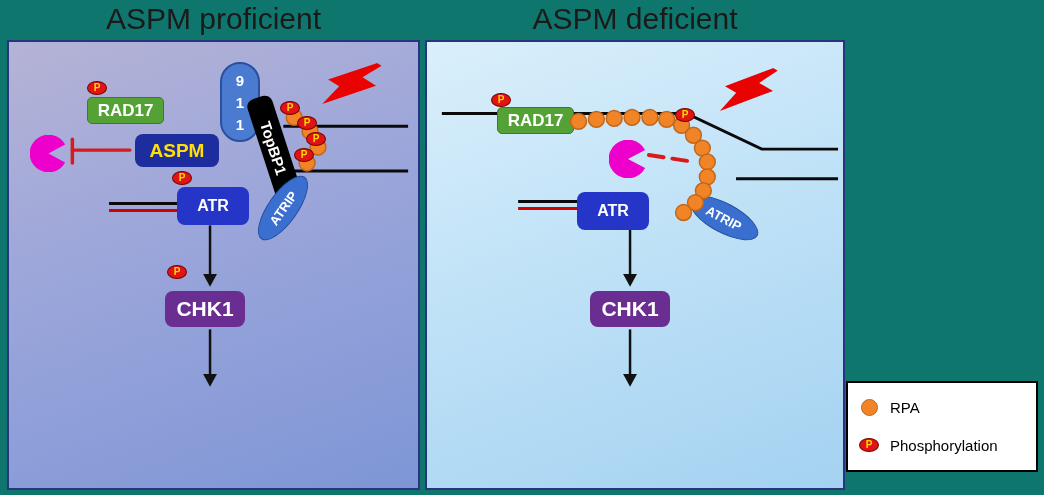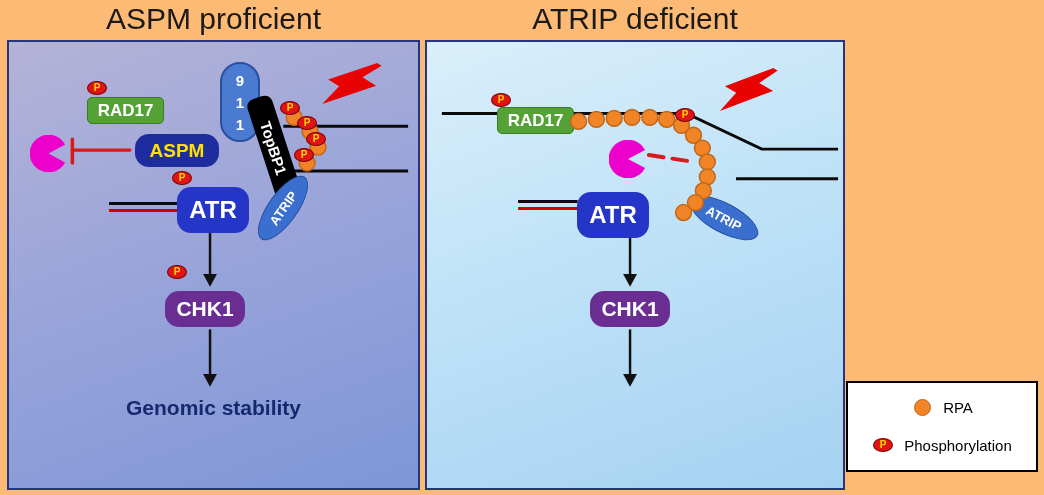--- a/index.html
+++ b/index.html
@@ -1,17 +1,17 @@
 <!DOCTYPE html>
 <html><head>
 <meta charset="utf-8">
 <style>
   * { margin:0; padding:0; box-sizing:border-box; }
   body { font-family:"Liberation Sans", sans-serif; background:#ffffff; }
-  .figure { position:relative; width:1044px; height:495px; background:#fdba74; overflow:hidden; }
+  .figure { position:relative; width:1044px; height:495px; background:#0f766e; overflow:hidden; }
 
   .panel-title { position:absolute; top:2px; text-align:center; font-size:30px; color:#1a1a1a; z-index:6; }
   .panel-title.left { left:7px; width:413px; }
   .panel-title.right { left:425px; width:420px; }
 
   .panel { position:absolute; top:40px; height:450px; border:2px solid #27357e; overflow:hidden; }
   .panel-left { left:7px; width:413px; background:linear-gradient(160deg,#b5b3d6 0%, #9aa5da 45%, #7e96d6 100%); }
   .panel-right { left:425px; width:420px; background:linear-gradient(160deg,#daeffb 0%, #c0e2f7 45%, #a4d2f1 100%); }
 
   svg.art { position:absolute; left:0; top:0; width:100%; height:100%; }
@@ -20,24 +20,24 @@
 
   .dna { stroke:#0a0a0a; stroke-width:3; fill:none; }
   .nascent { stroke:#d40000; stroke-width:3; }
   .arrow-line { stroke:#111; stroke-width:2.5; }
   .arrow-head { fill:#111; }
   .inhib { stroke:#d81a1a; stroke-width:3.5; stroke-linecap:round; }
   .rpa-dot-svg { fill:#f08427; stroke:#c2671a; stroke-width:1.5; }
   .resect { stroke:#d81a1a; stroke-width:4; stroke-dasharray:15 9; stroke-linecap:round; }
 
   .box { position:absolute; z-index:2; display:flex; align-items:center; justify-content:center;
-         font-weight:bold; color:#fff; border-radius:14px; }
+         font-weight:bold; color:#fff; border-radius:8px; }
   .rad17 { width:77px; height:27px; background:#54a135; font-size:17px; border-radius:5px; border:1px solid #3d7a24; }
   .aspm  { width:84px; height:33px; background:#1e2d9e; color:#ffe000; font-size:19px; }
-  .atr   { width:72px; height:46px; background:#2535c8; font-size:24px; }
+  .atr   { width:72px; height:38px; background:#2535c8; font-size:16px; }
   .chk1  { width:80px; height:36px; background:#6a2d91; font-size:21px; }
   .topbp1{ width:106px; height:26px; background:#000; font-size:15px; border-radius:8px; }
   .atrip { width:76px; height:30px; background:#3a6fd0; font-size:13px; border-radius:50%; border:1px solid #24509e; }
   .clamp { width:40px; height:80px; background:#4a7bd0; border:2px solid #2a4fa0; border-radius:20px;
            flex-direction:column; justify-content:space-around; padding:5px 0; font-size:15px; }
   .clamp span { line-height:1; }
 
   .p-badge { position:absolute; z-index:5; width:20px; height:14px; background:#e01414; border:1px solid #7a0000;
              border-radius:50%; color:#ffd900; font-size:10px; font-weight:bold;
              display:flex; align-items:center; justify-content:center; line-height:1; }
@@ -47,32 +47,32 @@
   .lightning { position:absolute; z-index:4; }
   .lightning.tilt-l { transform:rotate(32deg); }
   .lightning.tilt-r { transform:rotate(30deg); }
 
   .outcome { position:absolute; z-index:2; top:352px; left:0; width:100%; text-align:center;
              color:#16286e; font-weight:bold; font-size:21px; line-height:27px; }
 
   .legend { position:absolute; left:846px; top:381px; width:192px; height:91px; background:#fff;
             border:2px solid #000; display:flex; flex-direction:column; justify-content:space-around;
             padding:6px 10px; z-index:6; }
-  .legend-row { display:flex; align-items:center; gap:10px;justify-content:center; }
+  .legend-row { display:flex; align-items:center; gap:10px; }
   .legend-icon { width:22px; display:flex; align-items:center; justify-content:center; }
   .rpa-dot { width:17px; height:17px; border-radius:50%; background:#f08427; border:1px solid #c2671a; }
   .legend-label { font-size:15px; color:#000; }
 </style>
 </head>
 <body>
 
 <div class="figure">
 
   <div class="panel-title left">ASPM proficient</div>
-  <div class="panel-title right">ATRIP deficient</div>
+  <div class="panel-title right">ASPM deficient</div>
 
   <div class="panel panel-left">
 
     <svg class="art art-under" viewBox="0 0 413 450">
       <g>
         <line class="dna" x1="277" y1="85" x2="403" y2="85"></line>
         <line class="dna" x1="265" y1="130" x2="403" y2="130"></line>
         <line class="dna" x1="101" y1="163" x2="170" y2="163"></line>
         <line class="nascent" x1="101" y1="170" x2="170" y2="170"></line>
       </g>
@@ -129,21 +129,20 @@
         </svg>
     </div>
 
     <div class="lightning tilt-l" style="left:318px;top:10px">
       <svg viewBox="0 0 44 64" width="46" height="64">
           <polygon points="33,0 0,40 13,40 8,64 44,20 28,20 38,0" fill="#e80200"></polygon>
         </svg>
     </div>
 
     <div class="outcome">
-      <div>Genomic stability</div>
     </div>
   </div>
 
   <div class="panel panel-right">
 
     <svg class="art art-under" viewBox="0 0 420 450">
       <g>
         <polyline class="dna" points="15,72 262,72 338,108 415,108"></polyline>
         <line class="dna" x1="312" y1="138" x2="415" y2="138"></line>
         <line class="dna" x1="92" y1="161" x2="152" y2="161"></line>

